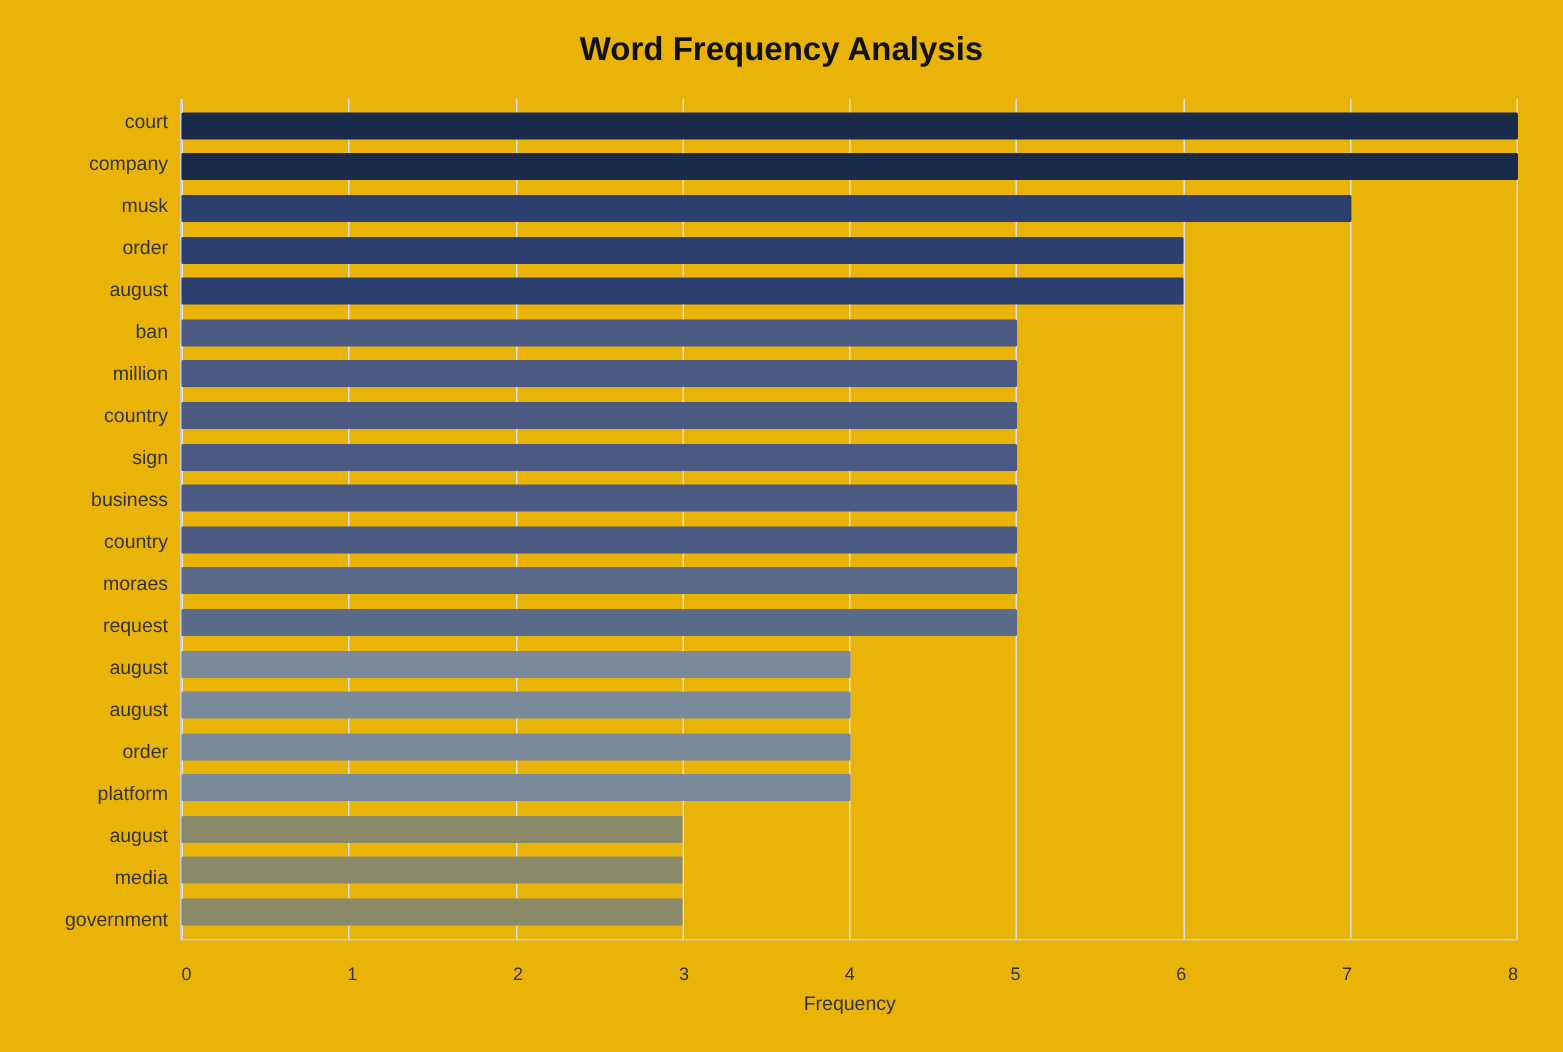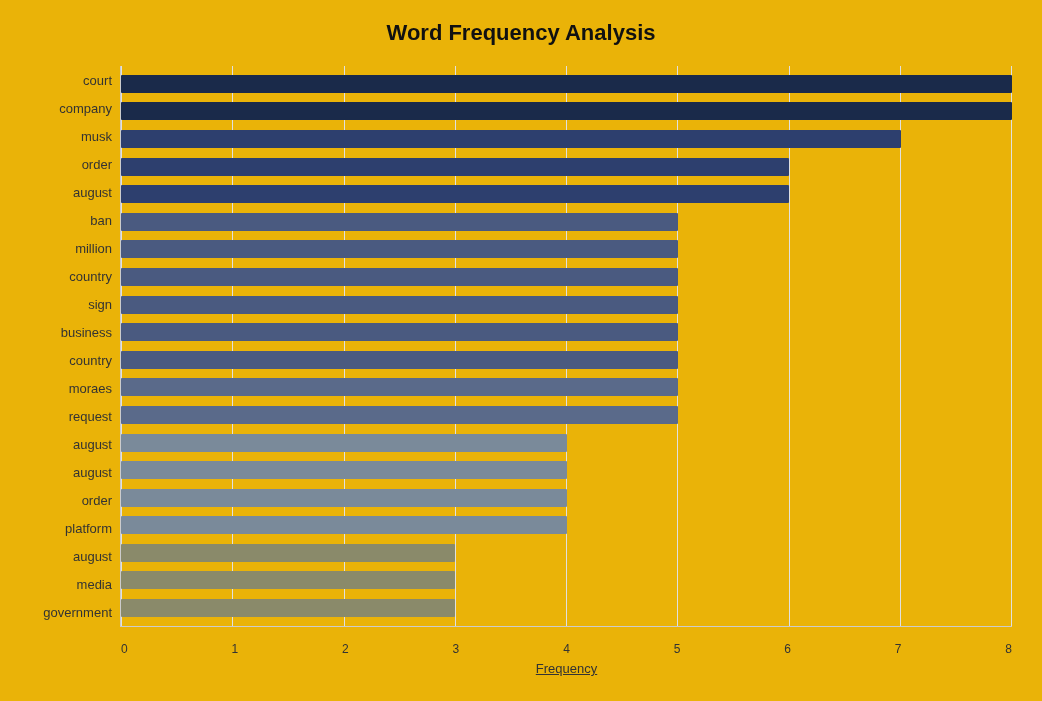--- a/index.html
+++ b/index.html
@@ -95,21 +95,20 @@
       color: #333;
       text-align: center;
     }
     .x-axis-label {
       position: absolute;
       bottom: -50px;
       left: 50%;
       transform: translateX(-50%);
       font-size: 13px;
       color: #333;
-      text-decoration: underline;
     }
     .color-dark-navy { background-color: #1a2a4a; }
     .color-navy { background-color: #2d3f6e; }
     .color-medium-blue { background-color: #4a5a80; }
     .color-gray-blue { background-color: #5a6a8a; }
     .color-gray { background-color: #7a8a9a; }
     .color-olive { background-color: #8a8a6a; }
   </style>
 </head>
 <body>

